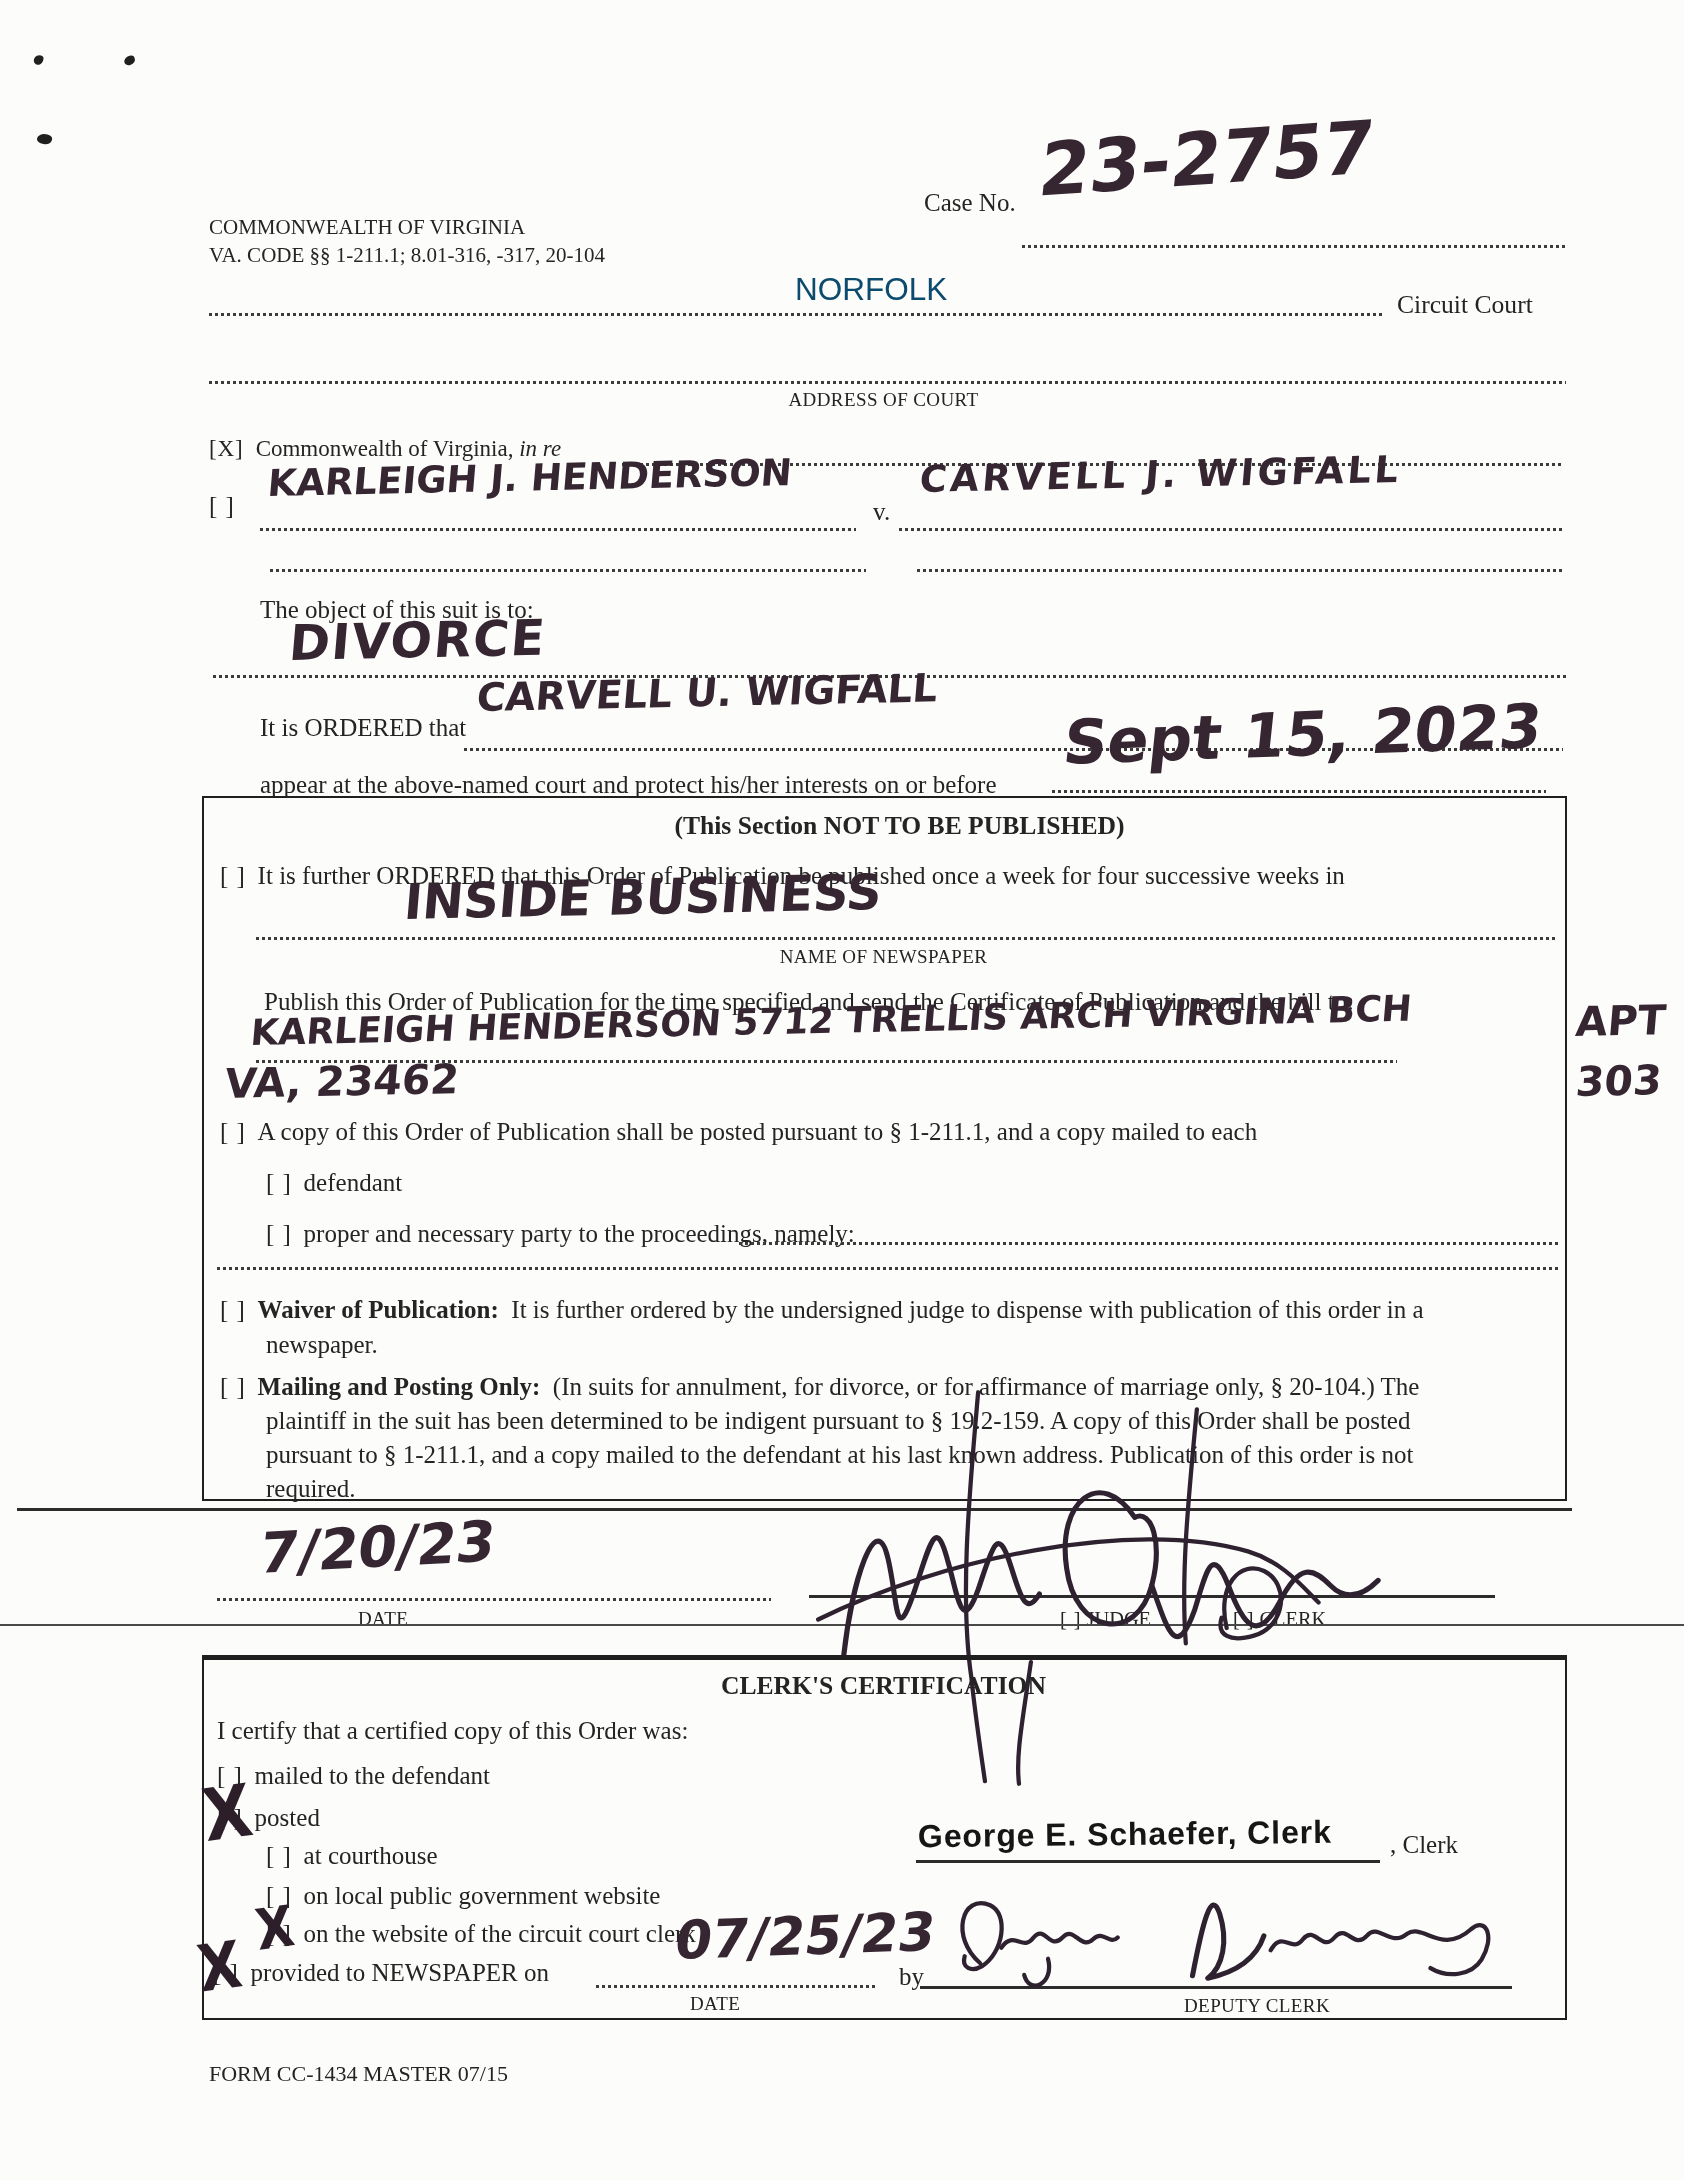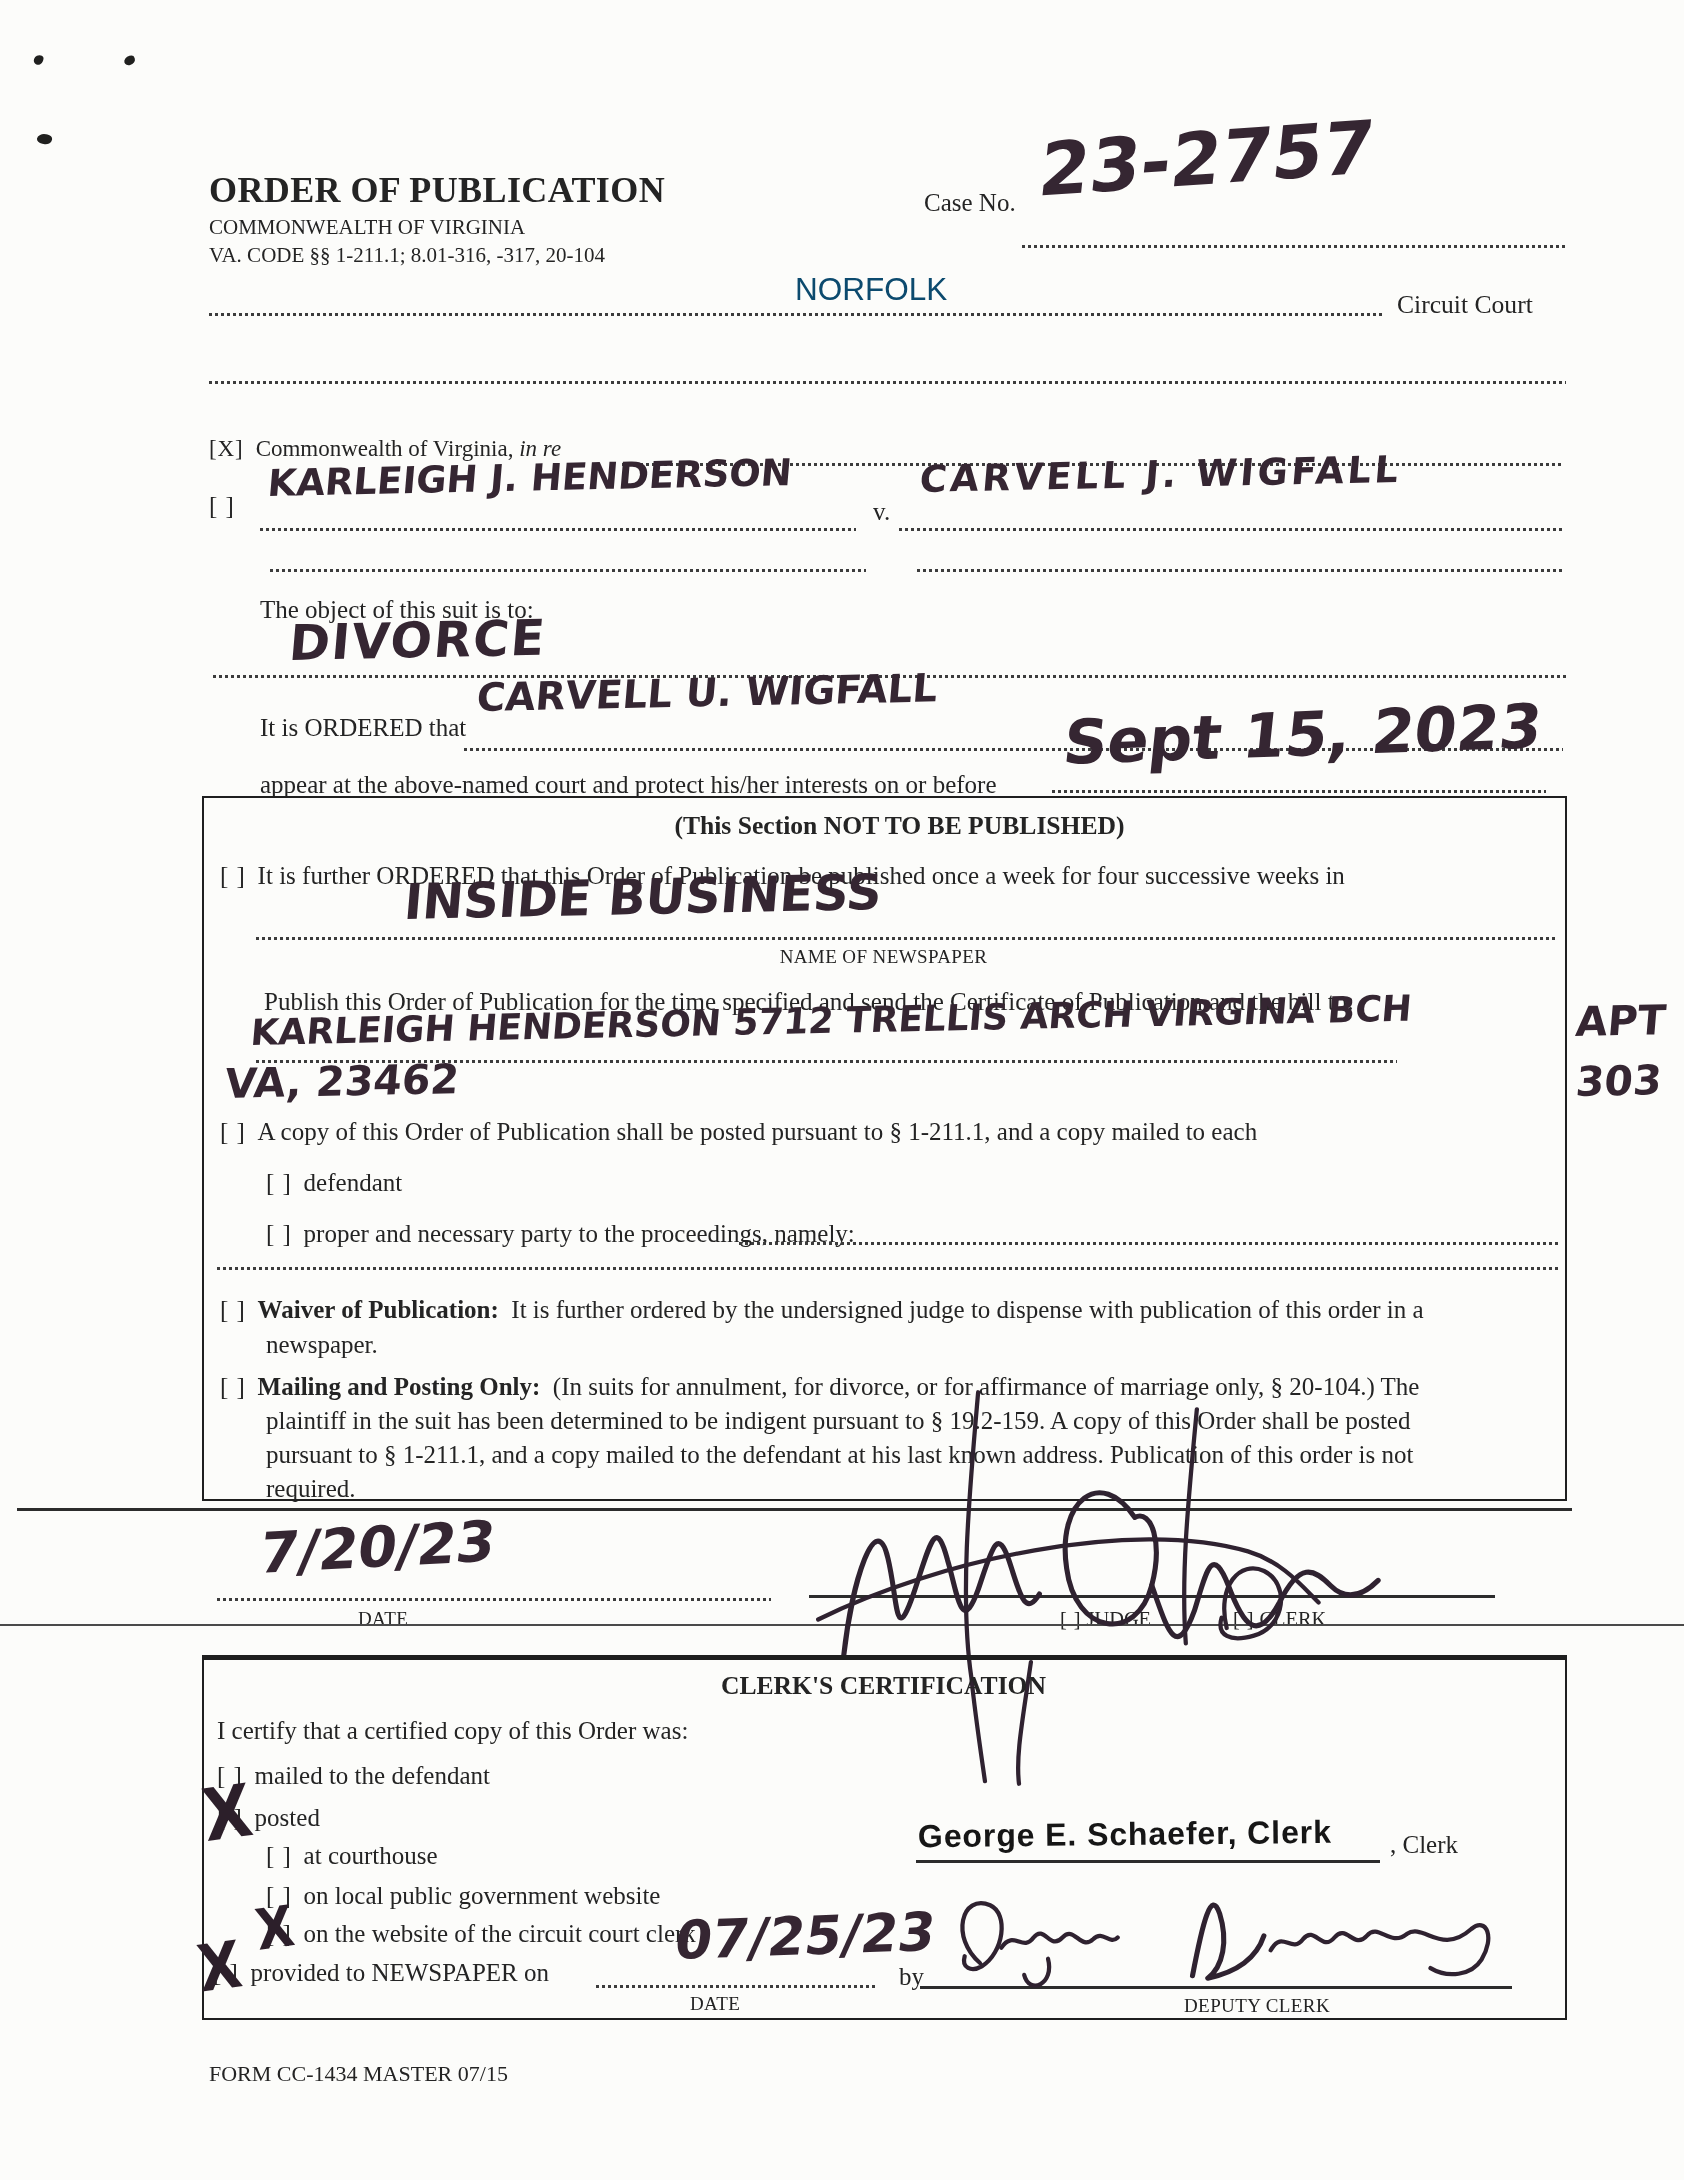--- a/index.html
+++ b/index.html
@@ -27,32 +27,32 @@
 </style>
 </head>
 <body>
 
 <div class="page">
 
   <div class="speck" style="left:34px;top:55px;width:9.4px;height:10.2px;transform:rotate(20deg);"></div>
   <div class="speck" style="left:124px;top:56px;width:11px;height:8.5px;transform:rotate(-15deg);"></div>
   <div class="speck" style="left:37px;top:134px;width:14.5px;height:10.2px;transform:rotate(10deg);"></div>
 
-  <div class="abs serif b" style="left:209px;top:169px;font-size:36px;letter-spacing:0.4px;">ORDER OF PUBLICATION</div>
   <div class="abs serif" style="left:209px;top:215px;font-size:21px;">COMMONWEALTH OF VIRGINIA</div>
   <div class="abs serif" style="left:209px;top:243px;font-size:21px;">VA. CODE §§ 1-211.1; 8.01-316, -317, 20-104</div>
 
   <div class="abs serif" style="left:924px;top:189px;font-size:25px;">Case No.</div>
   <div class="abs hw" style="left:1035px;top:128px;font-size:73px;transform:rotate(-4deg) skewX(-10deg);">23-2757</div>
   <div class="abs dotl" style="left:1022px;top:245px;width:545px;"></div>
 
   <div class="abs sans" style="left:795px;top:271px;font-size:31.5px;">NORFOLK</div>
   <div class="abs dotl" style="left:209px;top:313px;width:1175px;"></div>
   <div class="abs serif" style="left:1397px;top:290px;font-size:25.6px;">Circuit Court</div>
   <div class="abs dotl" style="left:209px;top:381px;width:1357px;"></div>
+  <div class="abs serif ctr lbl" style="left:204px;top:389px;width:1359px;">ADDRESS OF COURT</div>
 
   <div class="abs serif" style="left:209px;top:436px;font-size:23px;">
     <span class="cb">[X]</span><span class="gap"></span><span>Commonwealth of Virginia,</span> <span class="i">in re</span>
   </div>
   <div class="abs dotl" style="left:622px;top:463px;width:941px;"></div>
   <div class="abs serif cb" style="left:209px;top:492px;font-size:25px;">[ ]</div>
   <div class="abs hw" style="left:266px;top:462px;font-size:37px;">KARLEIGH J. HENDERSON</div>
   <div class="abs serif" style="left:873px;top:498px;font-size:25px;">v.</div>
   <div class="abs hw" style="left:918px;top:458px;font-size:37px;letter-spacing:3.4px;">CARVELL J. WIGFALL</div>
   <div class="abs dotl" style="left:260px;top:528px;width:596px;"></div>

